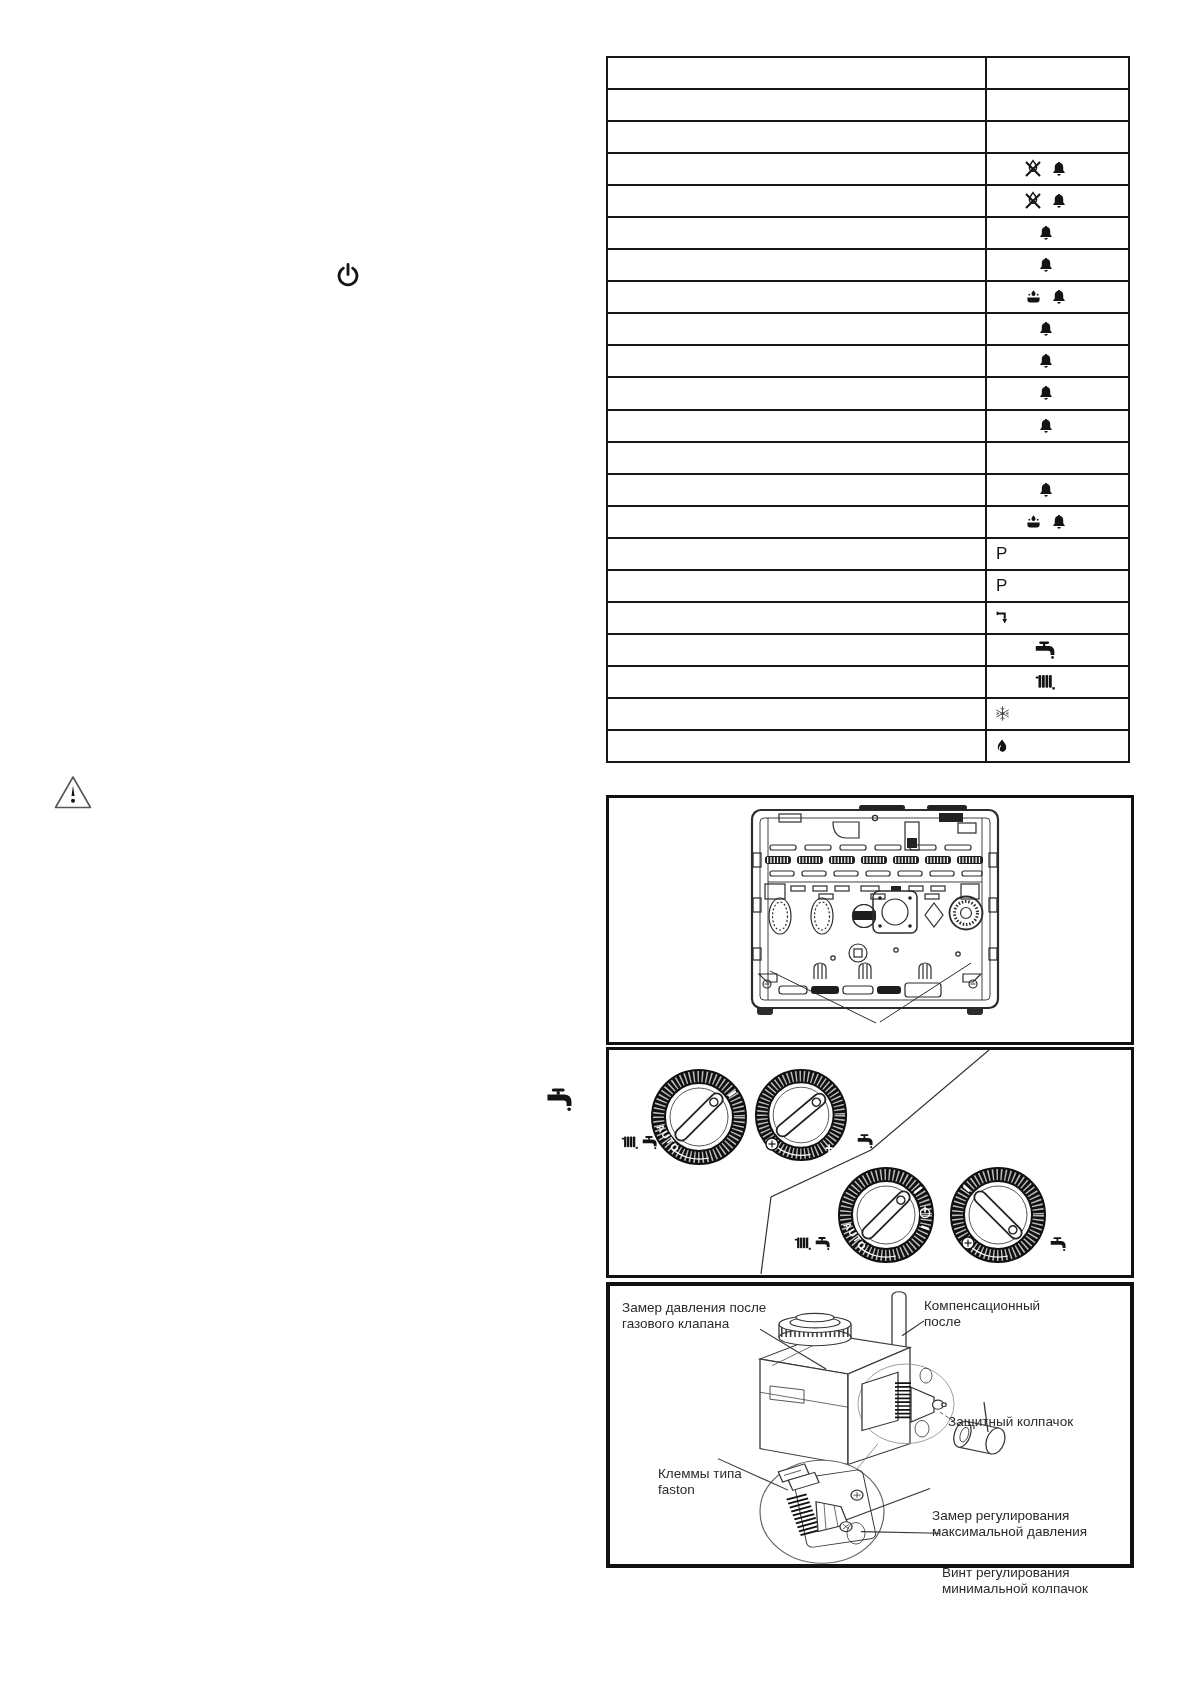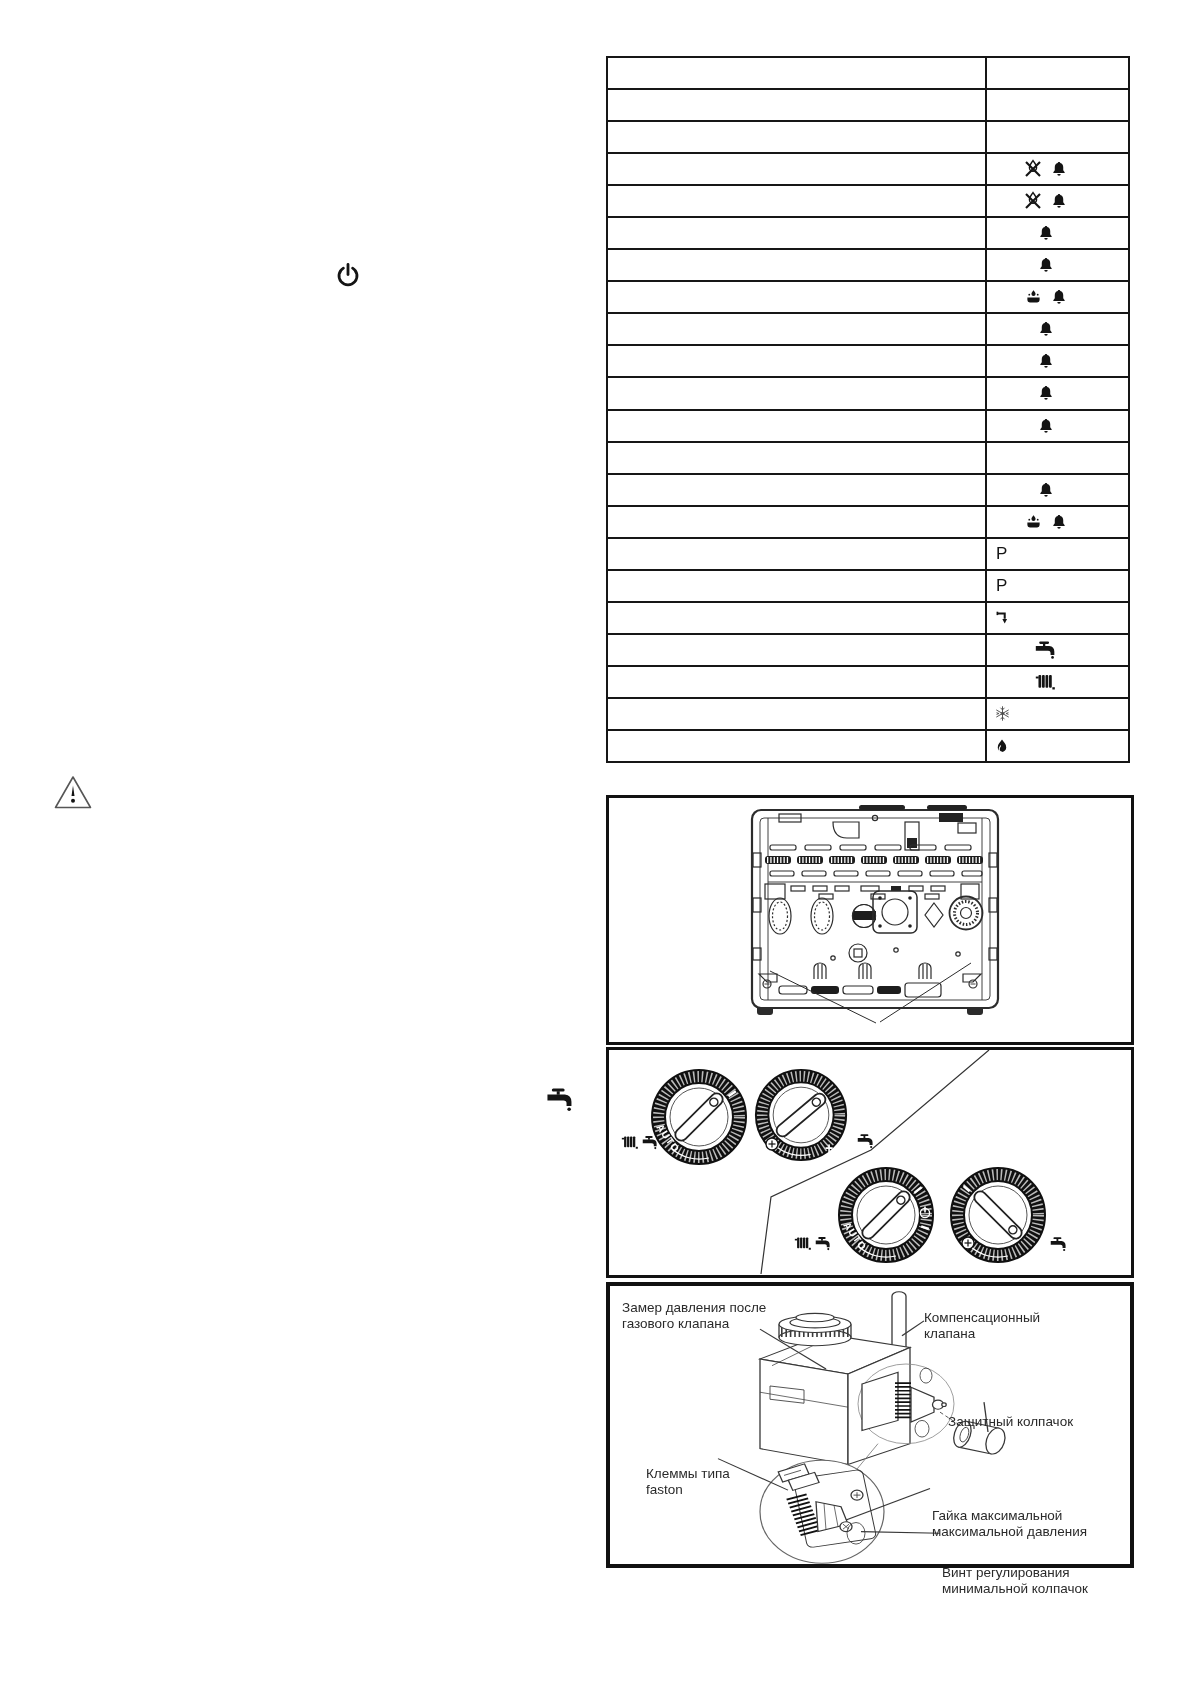--- a/index.html
+++ b/index.html
@@ -557,33 +557,33 @@
         <line x1="374" y1="140" x2="378" y2="176"></line>
         <line x1="108" y1="208" x2="178" y2="246"></line>
         <line x1="320" y1="244" x2="236" y2="282"></line>
         <line x1="330" y1="298" x2="251" y2="296"></line>
       </g>
     </svg>
     <div class="gv-label" style="left:12px;top:14px">
       <div>Замер давления после</div>
       <div>газового клапана</div>
     </div>
-    <div class="gv-label" style="left:314px;top:24px">
+    <div class="gv-label" style="left:314px;top:12px">
       <div>Компенсационный</div>
-      <div>клапана</div>
+      <div>после</div>
     </div>
     <div class="gv-label" style="left:338px;top:128px">
       <div>Защитный колпачок</div>
     </div>
-    <div class="gv-label" style="left:36px;top:180px">
+    <div class="gv-label" style="left:48px;top:180px">
       <div>Клеммы типа</div>
       <div>faston</div>
     </div>
     <div class="gv-label" style="left:322px;top:222px">
-      <div>Гайка максимальной</div>
+      <div>Замер регулирования</div>
       <div>максимальной давления</div>
     </div>
     <div class="gv-label" style="left:332px;top:279px">
       <div>Винт регулирования</div>
       <div>минимальной колпачок</div>
     </div>
   </div>
 
 </div>
 

